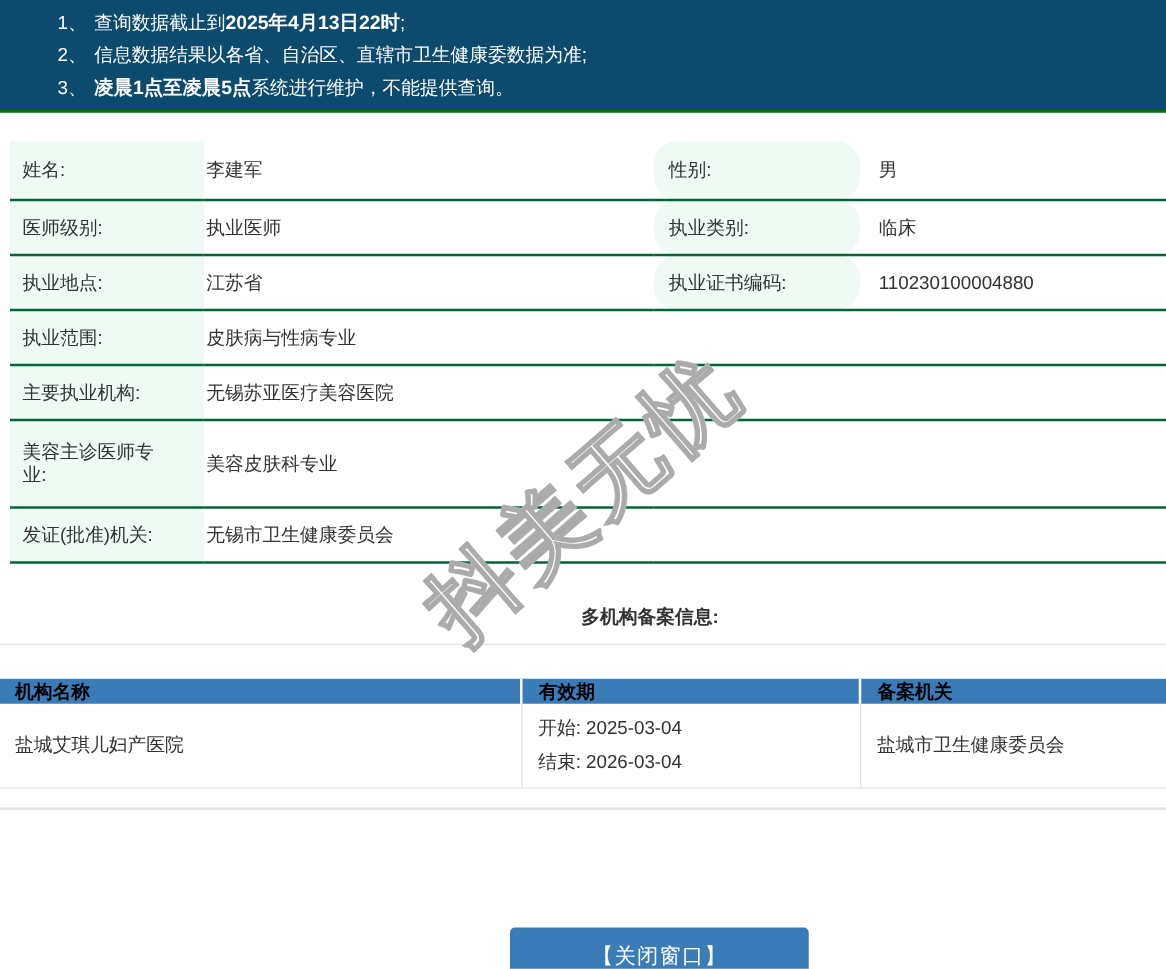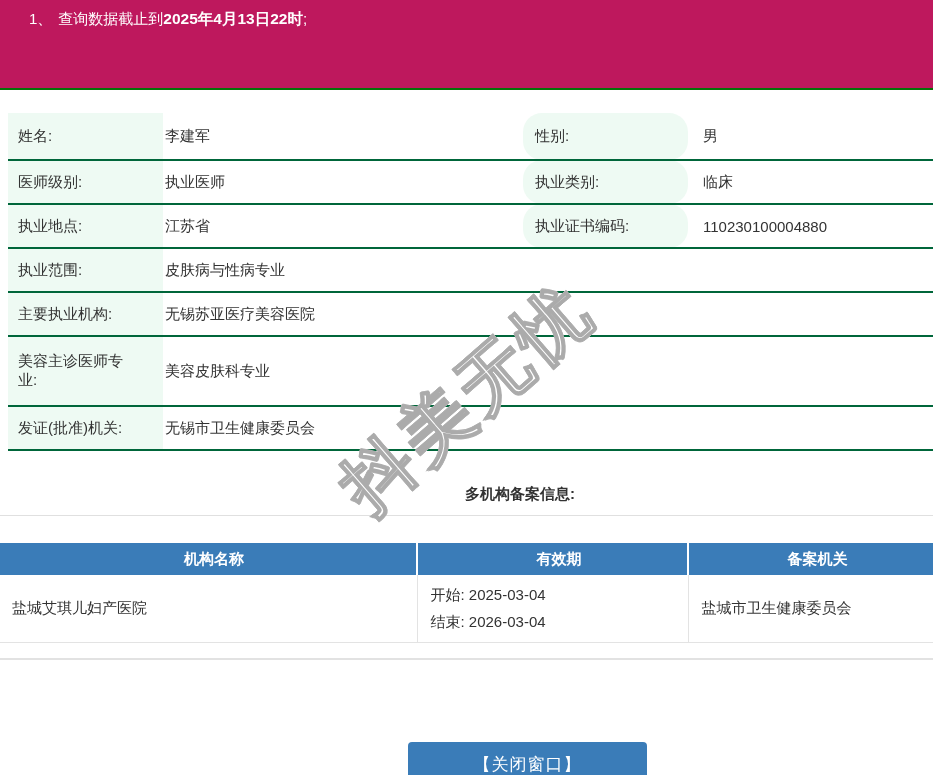--- a/index.html
+++ b/index.html
@@ -7,23 +7,23 @@
   body {
     position:relative;
     overflow:hidden;
     background:#fff;
     font-family:"Liberation Sans","DejaVu Sans",sans-serif;
     color:#333;
   }
 
   
   .notice-bar {
-    background:#be185d;
+    background:#0c4a6e;
     color:#fff;
-    padding:6px 10px 6px 29px;
+    padding:6px 10px 6px 46px;
     height:90px;
     border-bottom:2px solid #067106;
   }
   .notice-line { font-size:15px; line-height:26px; white-space:nowrap; }
   .notice-line b { font-weight:bold; font-size:15.5px; }
   .notice-num { margin-right:6px; }
 
   
   .info-table {
     border-collapse:collapse;
@@ -61,24 +61,24 @@
   .org-table {
     width:933px;
     border-collapse:collapse;
     table-layout:fixed;
     margin-top:27px;
     font-size:15px;
     color:#333;
   }
   .org-table th {
     background:#3a7cb8;
-    color:#ffffff;
-    font-weight:bold;
-    text-align:center;
-    height:32px;
+    color:#000000;
+    font-weight:bold;
+    text-align:left;
+    height:20px;
     padding-left:13px;
     border-left:2px solid #fff;
   }
   .org-table th:first-child { border-left:none; padding-left:12px; }
   .org-table td {
     border-bottom:1px solid #e3e3e3;
     border-left:1px solid #e3e3e3;
     vertical-align:middle;
     padding-left:13px;
   }
@@ -140,20 +140,26 @@
     pointer-events:none;
   }
 </style>
 </head>
 <body>
 
 <div class="notice-bar">
   <div class="notice-line">
     <span class="notice-num">1、</span><span>查询数据截止到</span><b>2025年4月13日22时</b><span>;</span>
   </div>
+  <div class="notice-line">
+    <span class="notice-num">2、</span><span>信息数据结果以各省、自治区、直辖市卫生健康委数据为准;</span>
+  </div>
+  <div class="notice-line">
+    <span class="notice-num">3、</span><b>凌晨1点至凌晨5点</b><span>系统进行维护，不能提供查询。</span>
+  </div>
 </div>
 
 <table class="info-table">
   <colgroup>
       <col style="width:155px">
       <col style="width:360px">
       <col style="width:165px">
       <col style="width:245px">
     </colgroup>
   <tbody>

